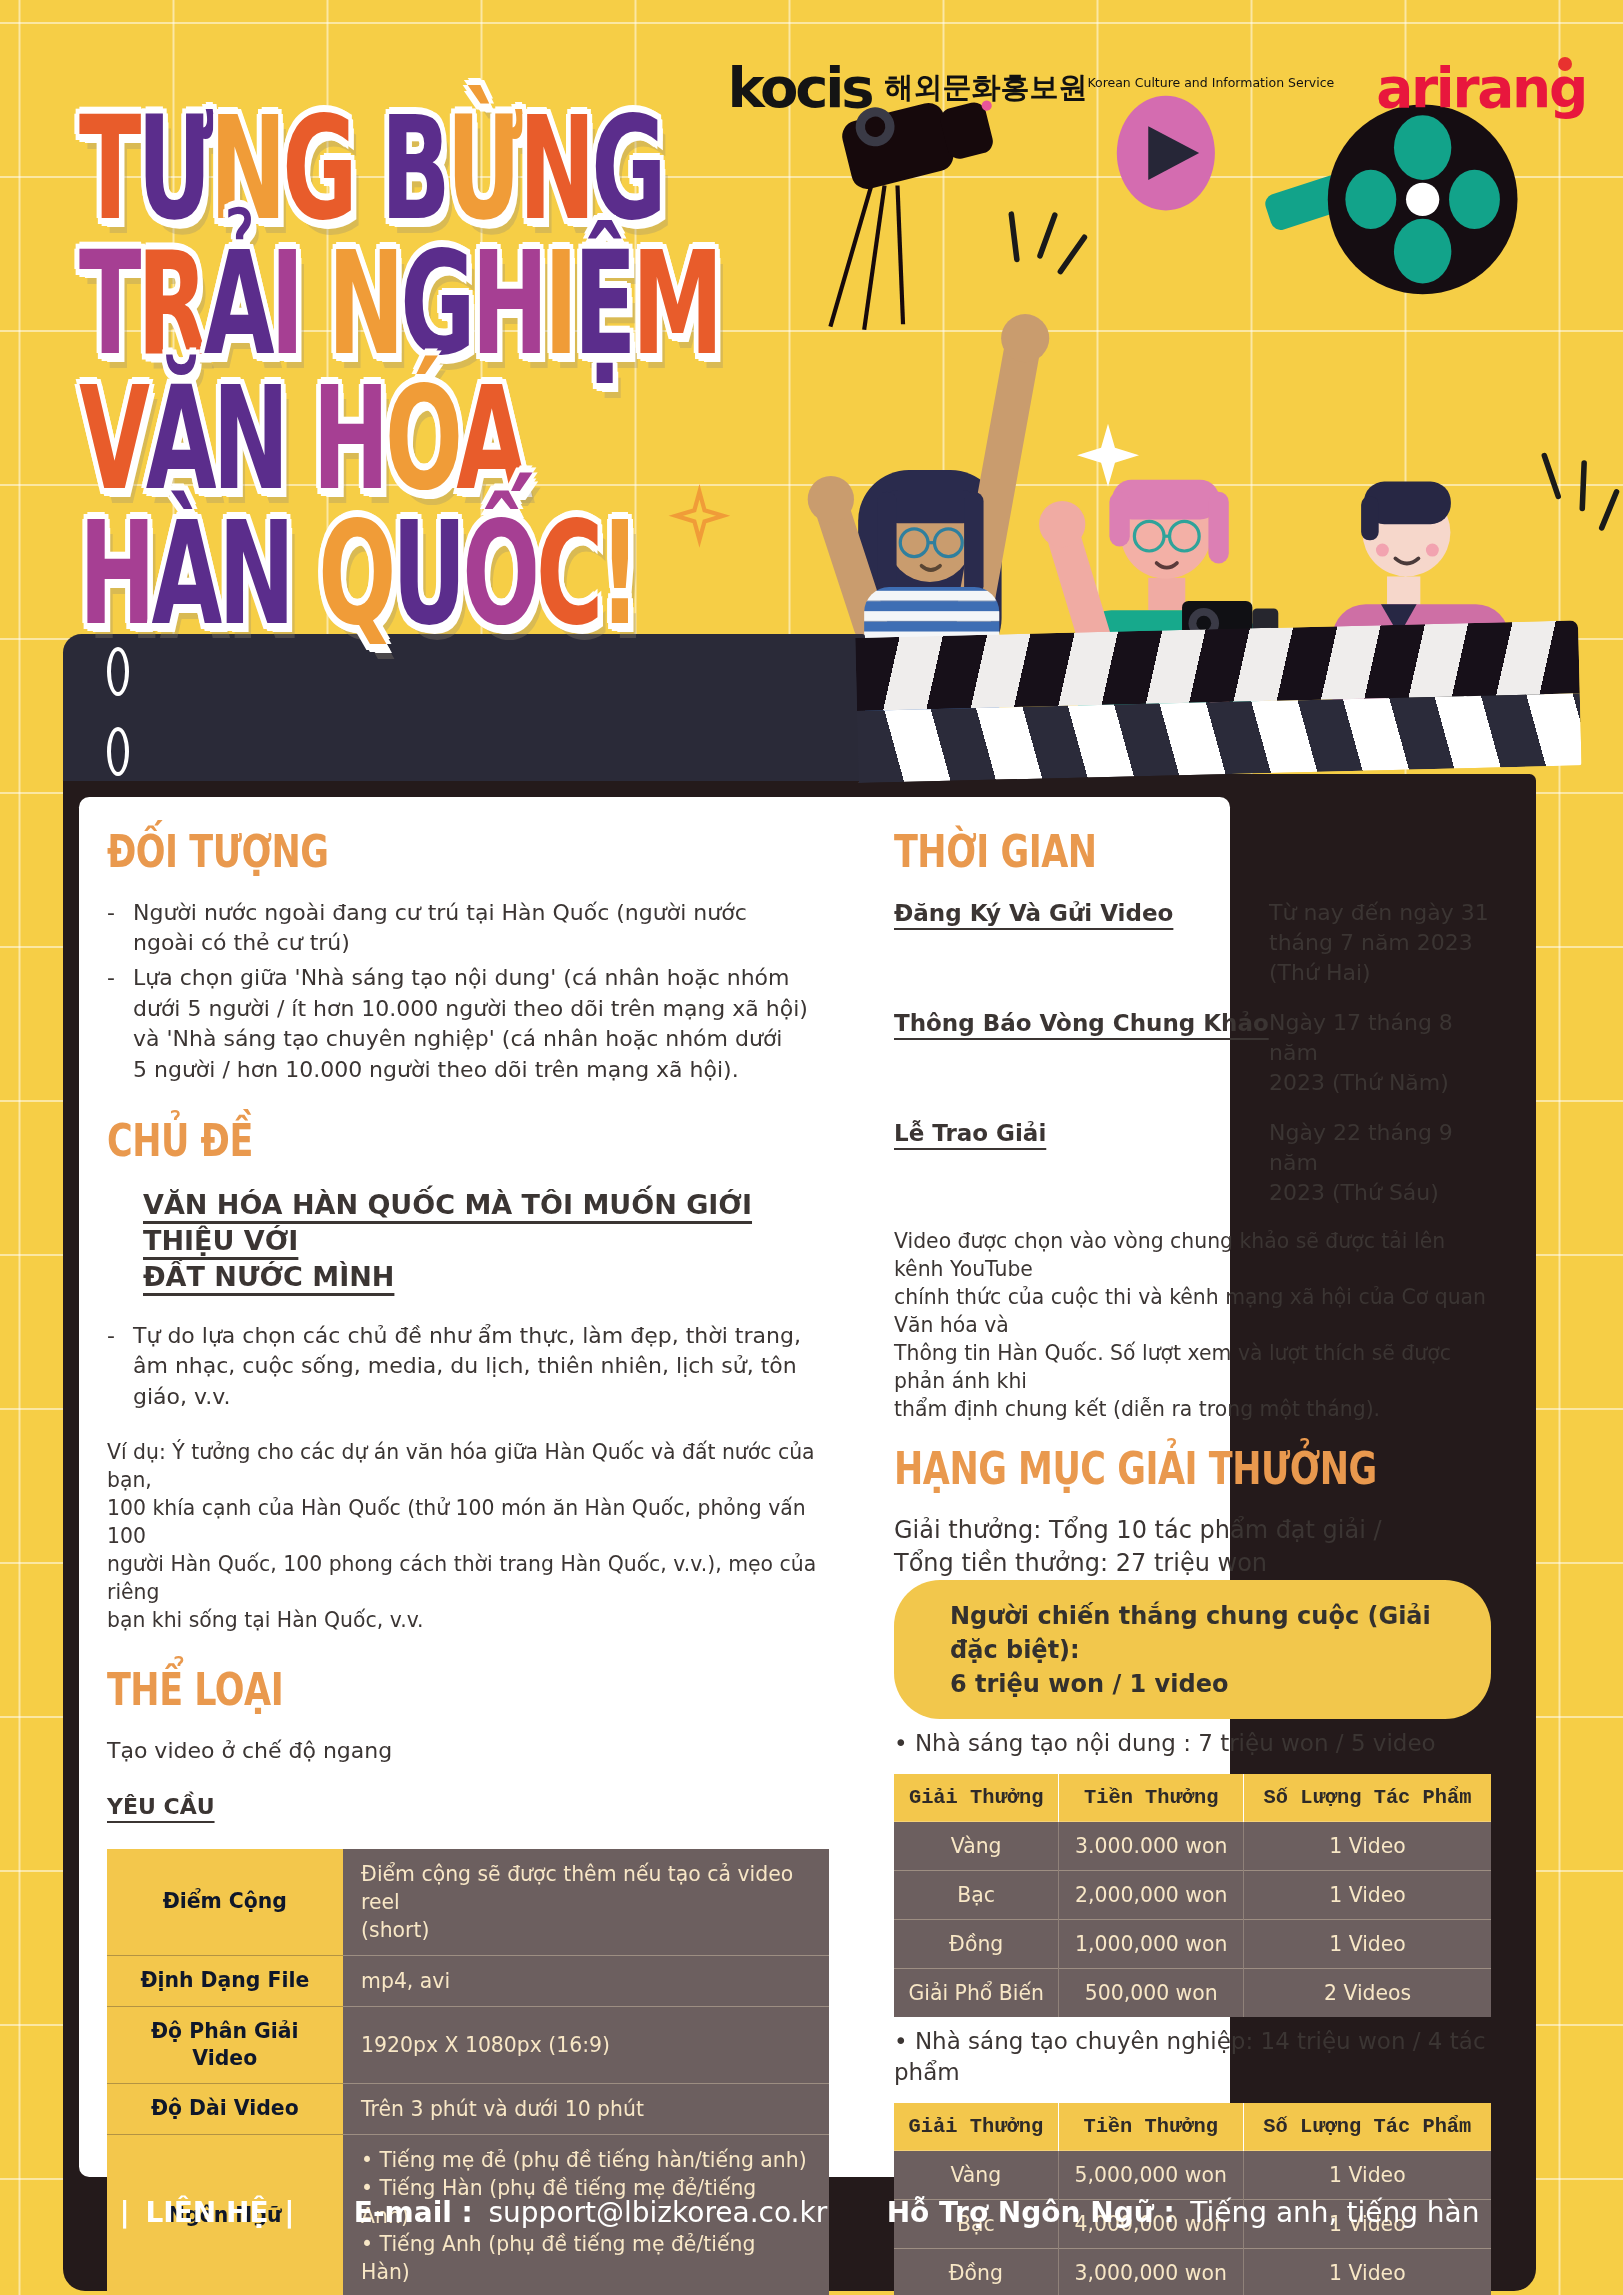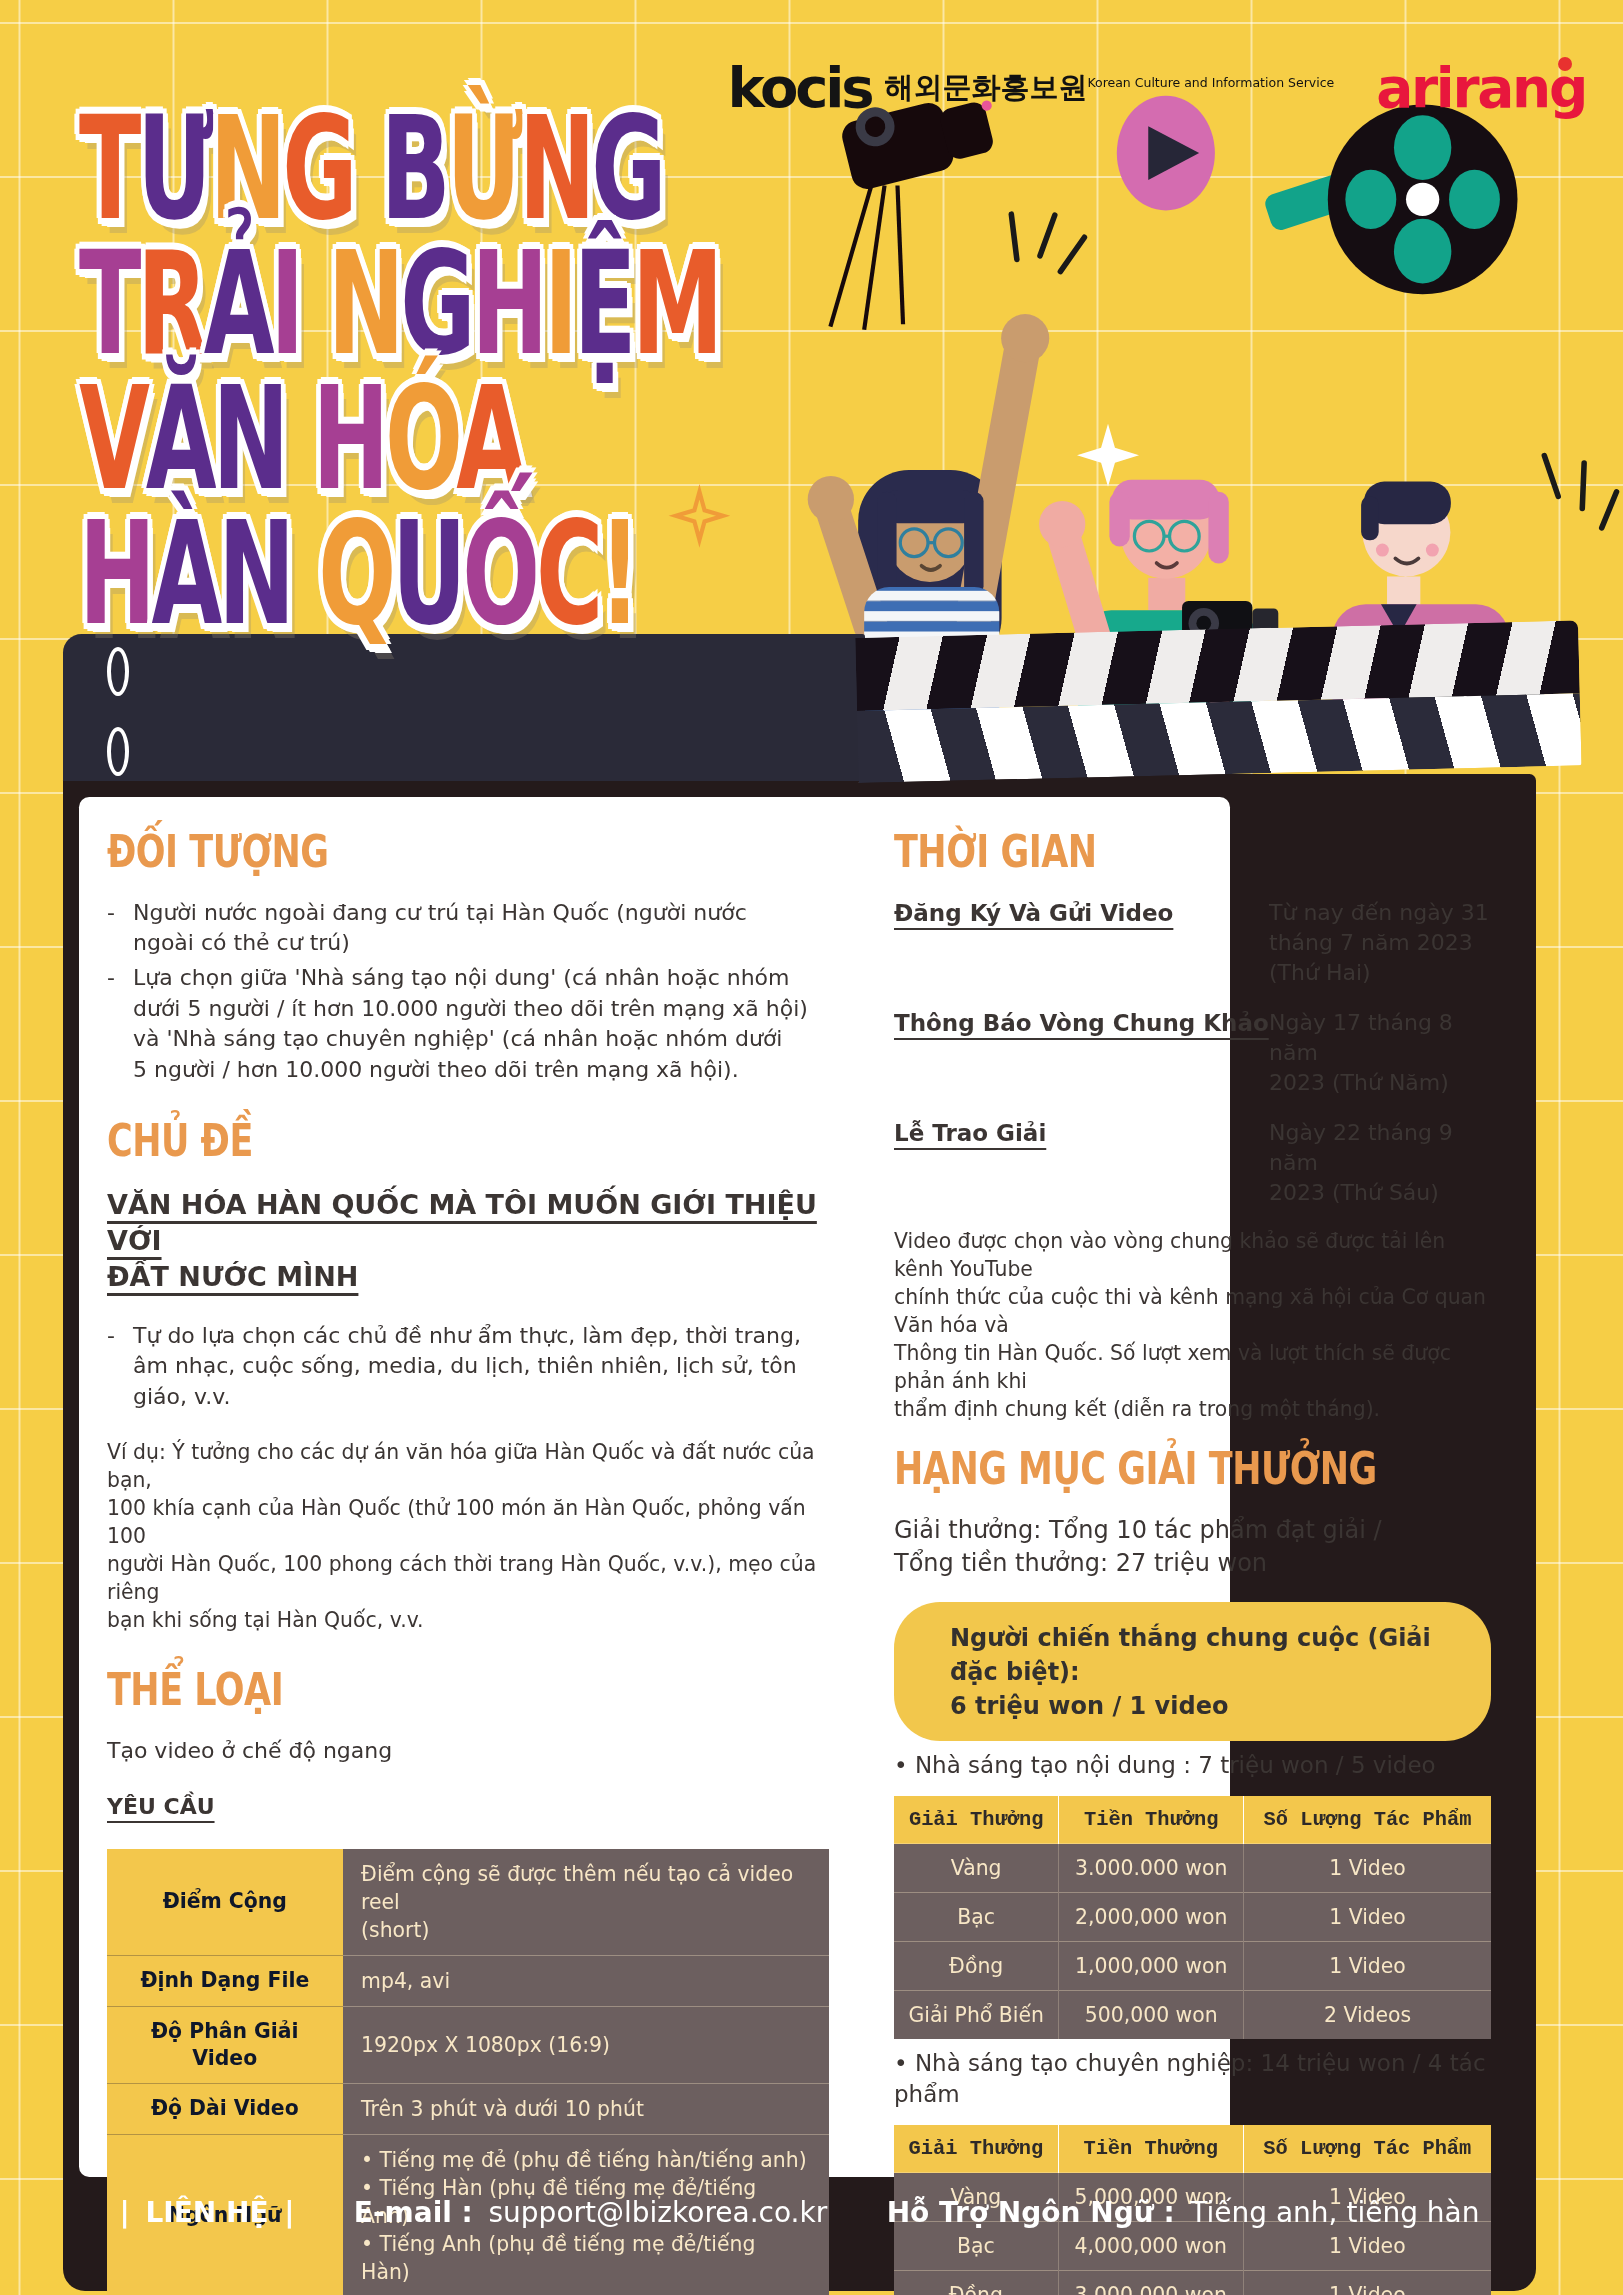--- a/index.html
+++ b/index.html
@@ -43,40 +43,40 @@
     z-index:4;box-sizing:border-box;padding:41px 28px 0 28px;display:grid;grid-template-columns:722px 597px;column-gap:65px;}
   .col{min-width:0;}
   .sec-h{color:#E9994E;font-weight:bold;font-size:35px;line-height:1.1;letter-spacing:-0.5px;
     transform:scaleY(1.28);transform-origin:left bottom;margin:0 0 21px 0;}
   .body-t{color:#3B3533;font-size:22px;line-height:30.5px;white-space:pre-line;}
   .small-t{color:#3B3533;font-size:20.4px;line-height:28px;white-space:pre-line;}
   .dash-list{margin-top:11px;display:flex;flex-direction:column;gap:4.6px;}
   .dash-item{display:flex;}
   .dash-item .mk{width:26px;flex:0 0 26px;color:#3B3533;font-size:22px;line-height:30.5px;}
   .sub-head{font-weight:bold;font-size:27px;line-height:36px;color:#3B3533;white-space:pre-line;
-    text-decoration:underline;text-decoration-thickness:2.8px;text-underline-offset:7.4px;margin-top:27px;}
+    text-decoration:underline;text-decoration-thickness:2.8px;text-underline-offset:7.4px;margin-top:27px;margin-left:36px;}
   .mt40{margin-top:18.5px;} .mt56{margin-top:26px;} .mt70{margin-top:32px;} .mt90{margin-top:42px;}
   .ul-label{font-weight:bold;text-decoration:underline;text-decoration-thickness:2.3px;text-underline-offset:6.5px;}
   
   .req-table{margin-top:26px;width:722px;border-collapse:collapse;}
   .req-table td{vertical-align:middle;}
   .req-table .k{width:217px;background:#F3C74C;color:#0f172a;font-weight:bold;font-size:20.4px;line-height:27px;
     text-align:center;padding:11px 9.3px;border-top:1.4px solid rgba(59,53,51,.35);white-space:pre-line;}
   .req-table .v{background:#6C5F5F;color:#F8E7C6;font-size:20.4px;line-height:28px;padding:11px 18.5px;
     border-top:1.4px solid rgba(248,231,198,.35);white-space:pre-line;}
   .req-table tr:first-child .k{border-top:none;}
   .req-table tr:first-child .v{border-top:none;}
   
   .sched{display:flex;flex-direction:column;gap:20.4px;margin-top:9.3px;}
   .sched-row{display:flex;}
   .sched-row .lab{flex:0 0 375px;font-weight:bold;font-size:23px;line-height:30.5px;color:#3B3533;
     text-decoration:underline;text-decoration-thickness:2.3px;text-underline-offset:6.5px;}
   .sched-row .val{flex:1;color:#3B3533;font-size:22px;line-height:30px;white-space:pre-line;}
   
-  .pill{margin-top:22px;background:#F2C74C;border-radius:46px;padding:18.5px 28px 18.5px 56px;
+  .pill{background:#F2C74C;border-radius:46px;padding:18.5px 28px 18.5px 56px;
     font-weight:bold;color:#33302E;font-size:24px;line-height:34px;white-space:pre-line;}
   .bullet-line{margin-top:9px;color:#3B3533;font-size:23px;line-height:30.5px;font-weight:500;}
   .prize-table{margin-top:15.7px;width:597px;border-collapse:collapse;}
   .prize-table th{background:#F3C74C;color:#2E2A28;font-weight:bold;font-size:20.4px;padding:12px 4.6px;text-align:center;}
   .prize-table td{background:#6C5F5F;color:#F8E7C6;font-size:20.4px;padding:12px 4.6px;text-align:center;
     border-top:1.4px solid rgba(248,231,198,.35);}
   .prize-table th{border-left:1.9px solid #fff;font-family:Liberation Mono, monospace;} .prize-table th:first-child{border-left:none;}
   .prize-table td{border-left:1.9px solid rgba(248,231,198,.25);} .prize-table td:first-child{border-left:none;}
   
   .contact{position:absolute;left:63px;top:2196px;width:1473px;z-index:5;display:flex;justify-content:center;

